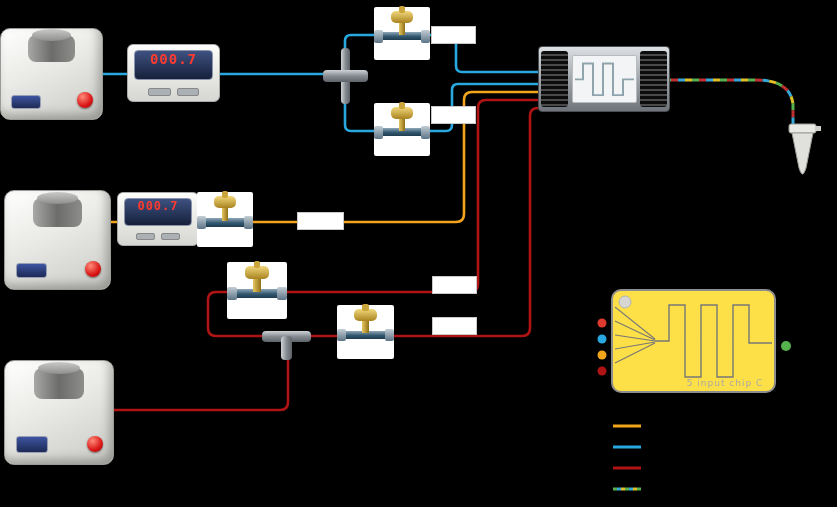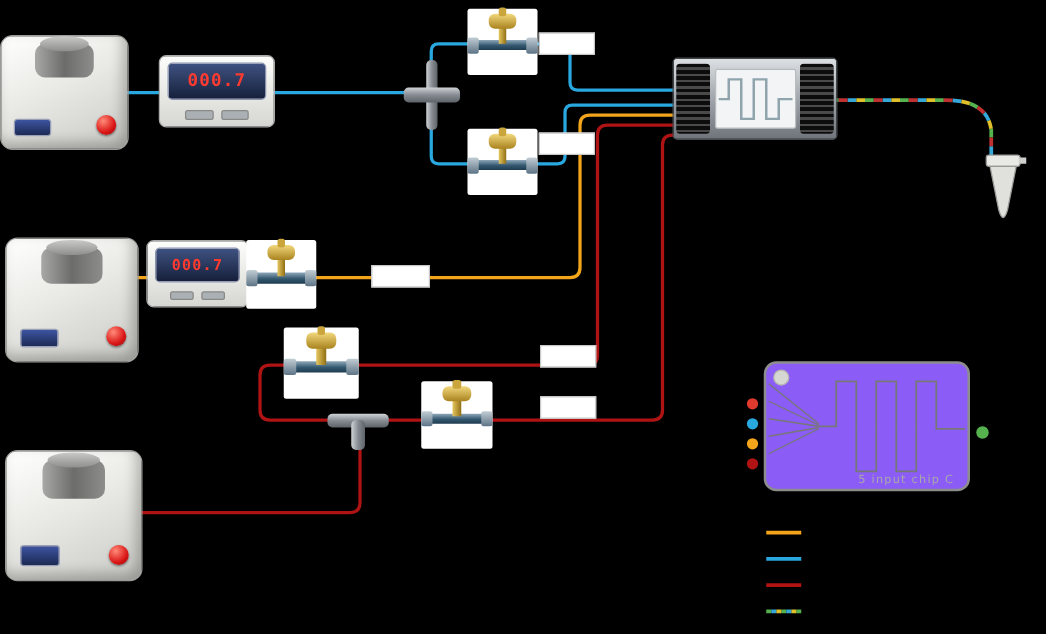--- a/index.html
+++ b/index.html
@@ -39,21 +39,21 @@
 
   
   .sensor {
     background:linear-gradient(180deg,#fdfdfb,#d6d6d2);
     border:1px solid #aaa; border-radius:6px;
   }
   .sensor .screen {
     position:absolute; left:7%; top:9%; width:86%; height:54%;
     background:linear-gradient(180deg,#3e5180,#16203b);
     border-radius:4px; border:1px solid #8b93ad;
-    display:flex; align-items:center; justify-content:center;
+    display:flex; justify-content:center;
   }
   .sensor .screen span {
     color:#ff3b30; font-family:"DejaVu Sans Mono", monospace;
     font-weight:bold; letter-spacing:1px;
   }
   .s1 .screen span { font-size:14px; }
   .s2 .screen span { font-size:12px; }
   .sensor .keys {
     position:absolute; bottom:9%; left:22%; width:56%; height:15%;
     display:flex; gap:6px;
@@ -96,21 +96,21 @@
     top:7%; width:21%; height:86%; border-radius:3px;
     background:repeating-linear-gradient(180deg,#0c0c0c 0 3px,#4a4a4a 3px 5px);
   }
   .chipholder .clamp.l { left:1.5%; } .chipholder .clamp.r { right:1.5%; }
   .chipholder .glass {
     position:absolute; left:25%; top:12%; width:50%; height:76%;
     background:#f2f4f5; border-radius:2px; border:1px solid #b9bcbe;
   }
 
   
-  .chipcard { background:#8b5cf6; border:2px solid #8d8d8d; border-radius:10px; }
+  .chipcard { background:#fde047; border:2px solid #8d8d8d; border-radius:10px; }
 
   
   .label-box {
     background:#fff; border:1px solid #c9c9c9;
     font-size:10px; color:#222; text-align:center; line-height:16px;
     overflow:hidden;
   }
 </style>
 </head>
 <body>

